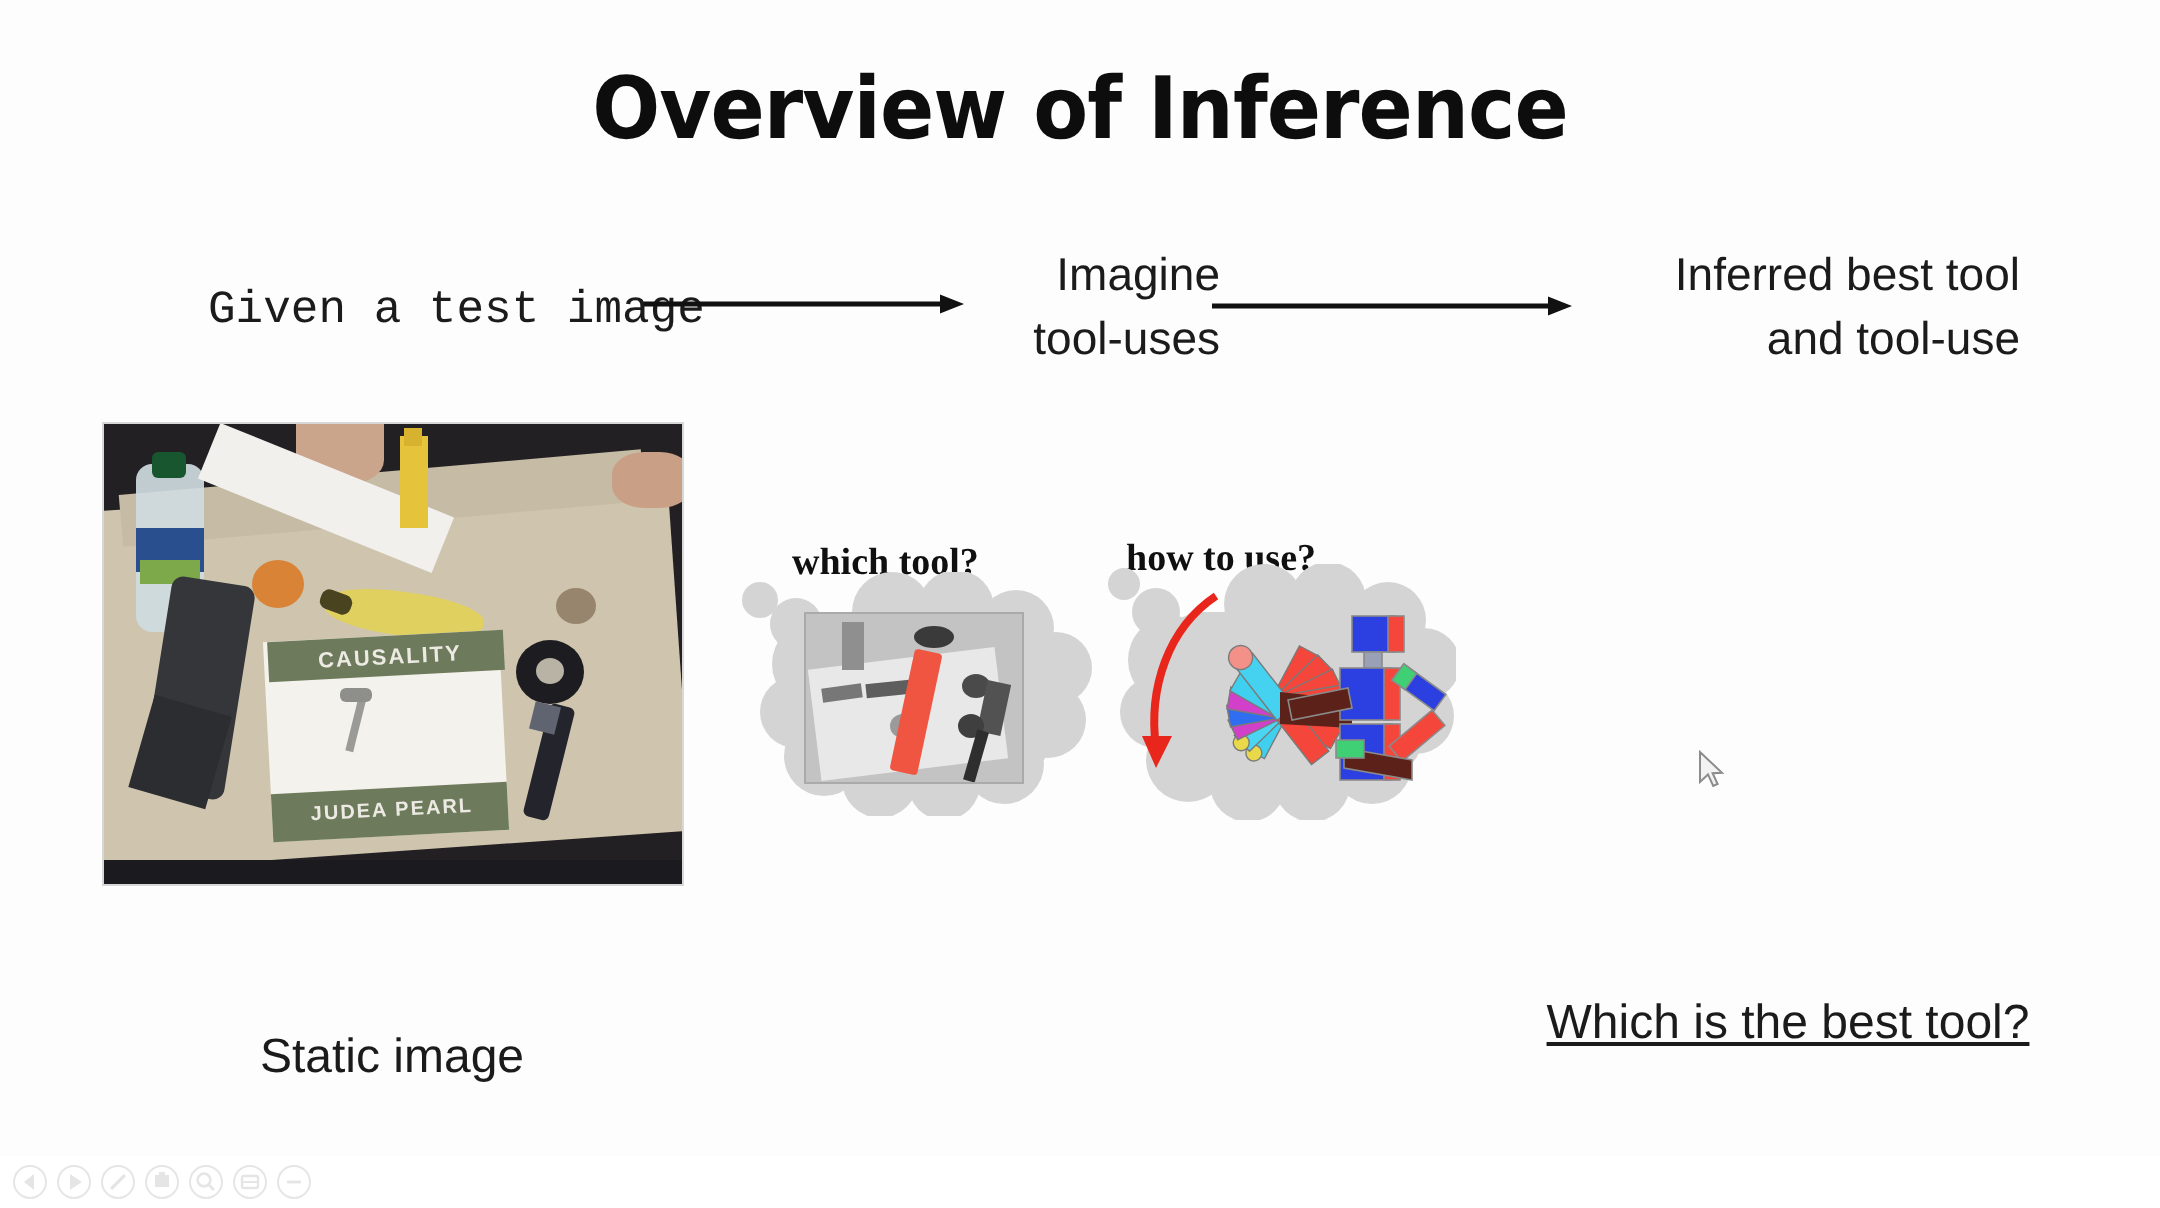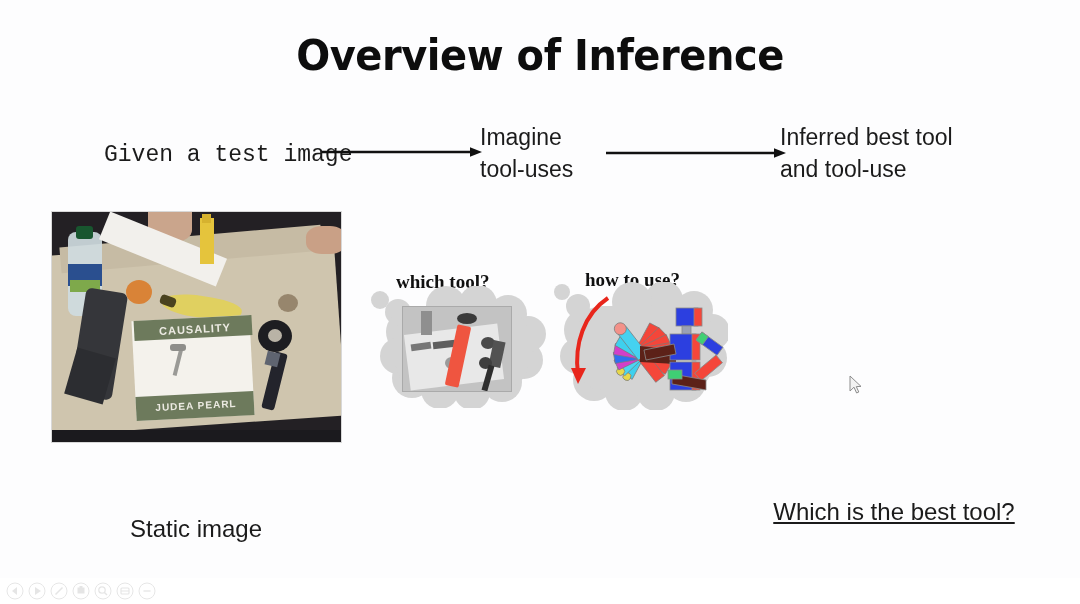--- a/index.html
+++ b/index.html
@@ -30,21 +30,21 @@
   }
 
   
   .flow-text {
     position: absolute;
     font-family: "Liberation Sans", sans-serif;
     font-size: 23px;
     color: #1b1b1b;
     line-height: 1.38;
     white-space: pre-line;
-    text-align: left;
+    text-align: right;
   }
   #flow-step-1 { left: 104px; top: 140px; text-align: left; font-family: Liberation Mono, monospace; }
   #flow-step-2 { left: 480px; top: 122px; width: 130px; }
   #flow-step-3 { left: 780px; top: 122px; width: 230px; }
 
   .arrow { position: absolute; height: 14px; }
   #arrow-1 { left: 322px; top: 145px; width: 160px; }
   #arrow-2 { left: 606px; top: 146px; width: 180px; }
   .arrow svg { display: block; width: 100%; height: 100%; }
 
@@ -62,21 +62,21 @@
   
   .bubble-label {
     position: absolute;
     font-family: "Liberation Serif", serif;
     font-weight: bold;
     font-size: 19px;
     color: #101010;
     white-space: nowrap;
   }
   #label-which { left: 396px; top: 271px; }
-  #label-how   { left: 585px; top: 269px; }
+  #label-how   { left: 563px; top: 269px; }
 
   .cloud { position: absolute; }
   #cloud-1 { left: 368px; top: 286px; width: 178px; height: 122px; }
   #cloud-2 { left: 552px; top: 282px; width: 176px; height: 128px; }
   .cloud svg { display: block; width: 100%; height: 100%; }
 
   #bubble-img-1 {
     position: absolute;
     left: 402px; top: 306px;
     width: 110px; height: 86px;

